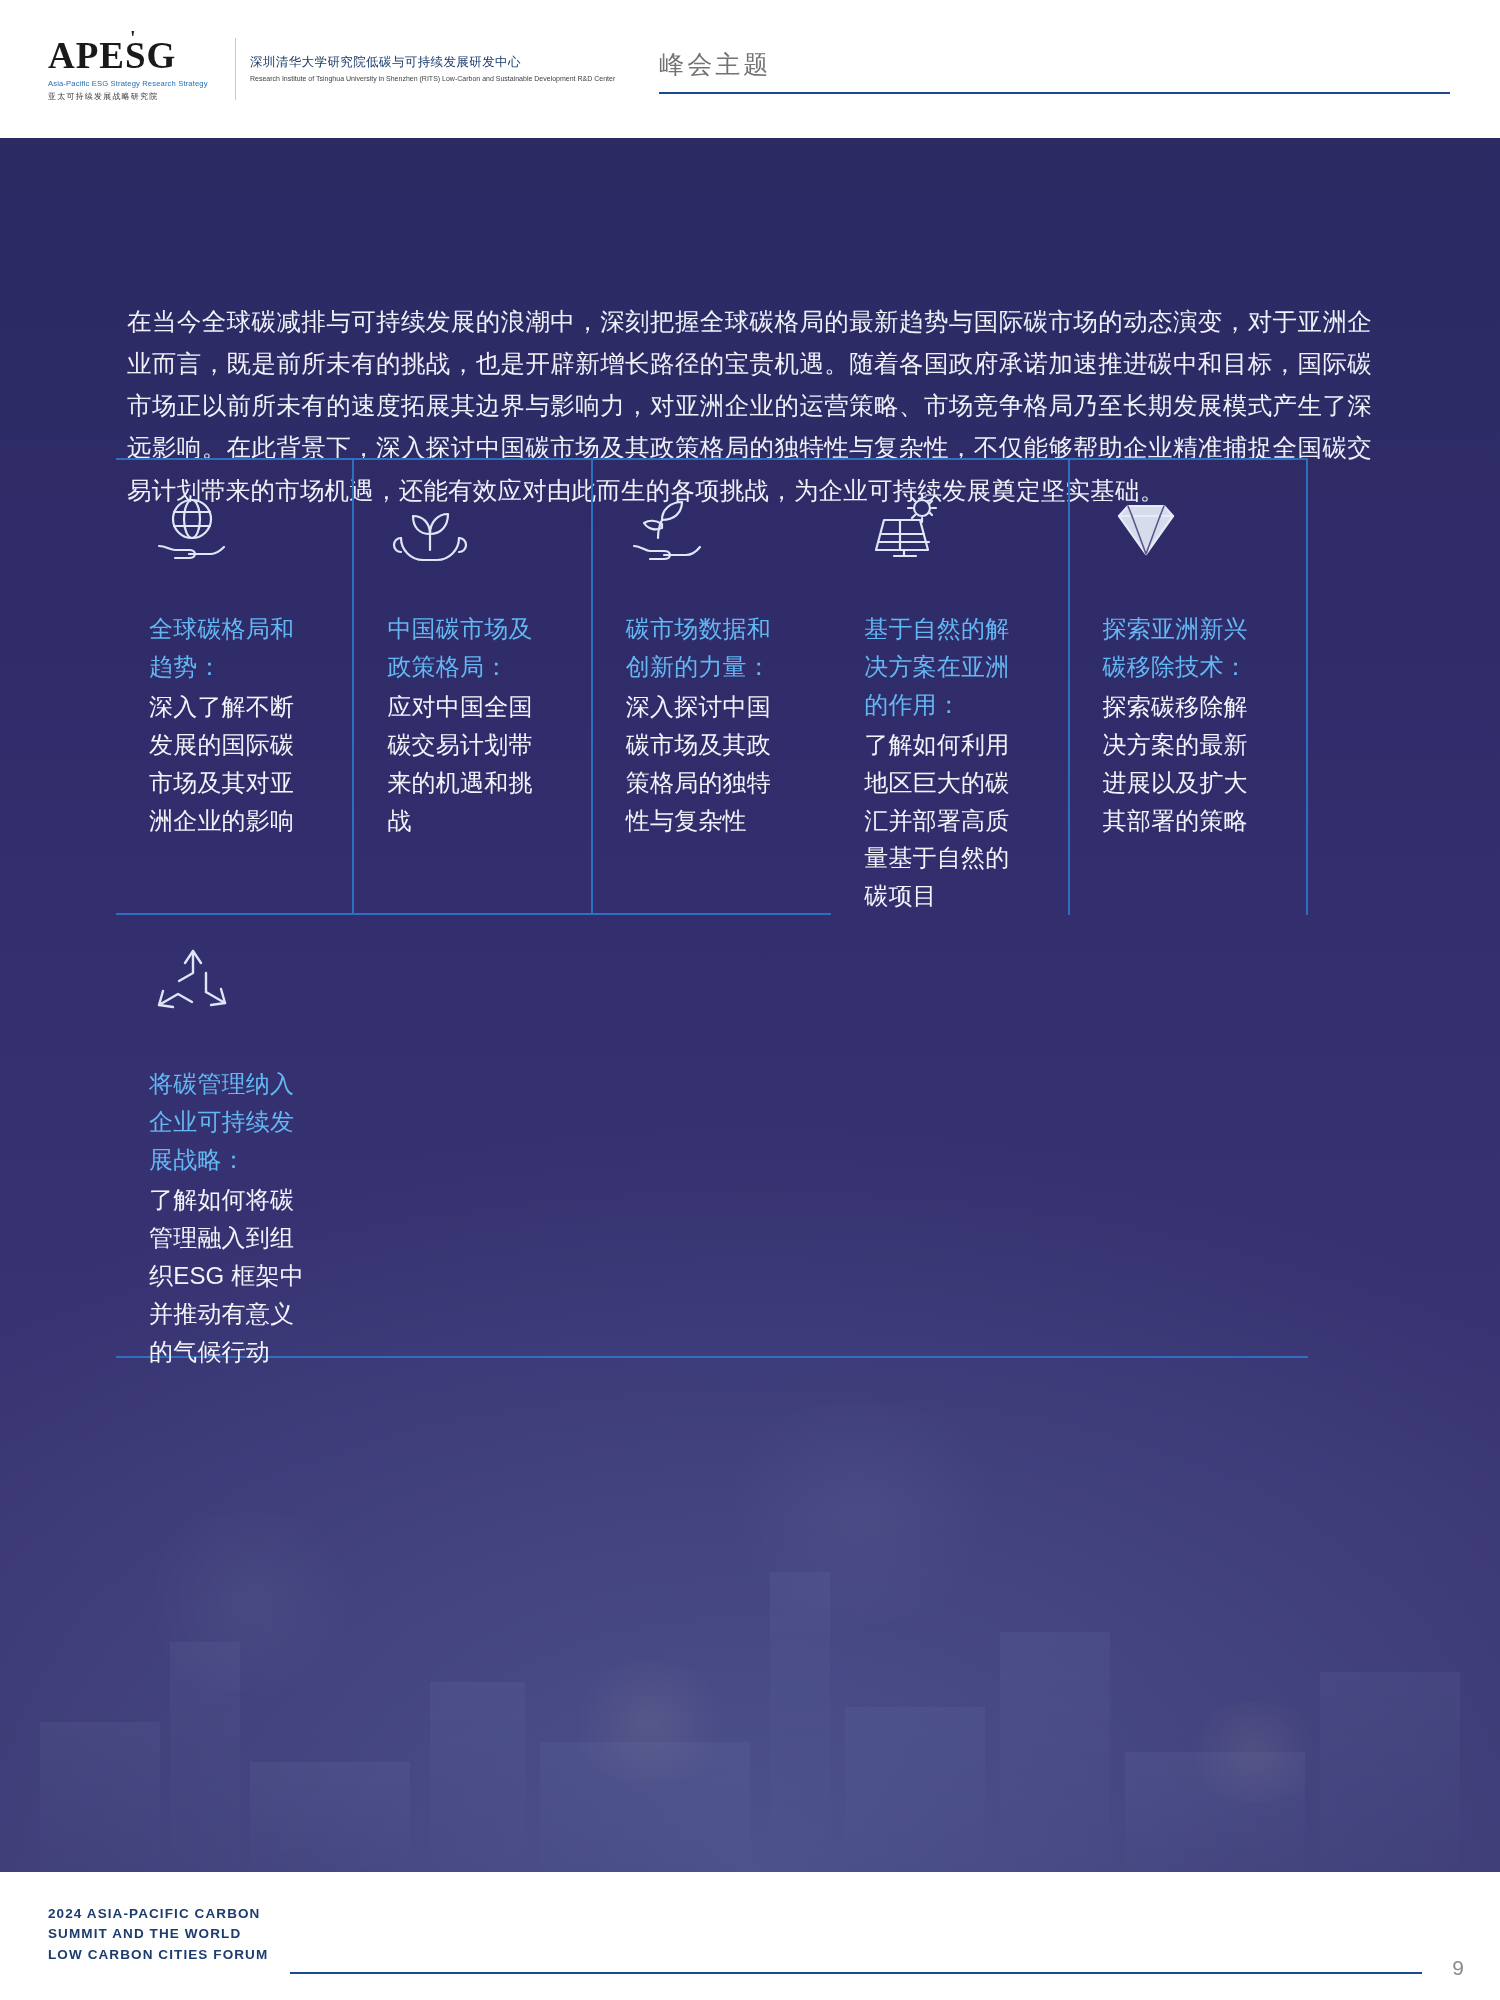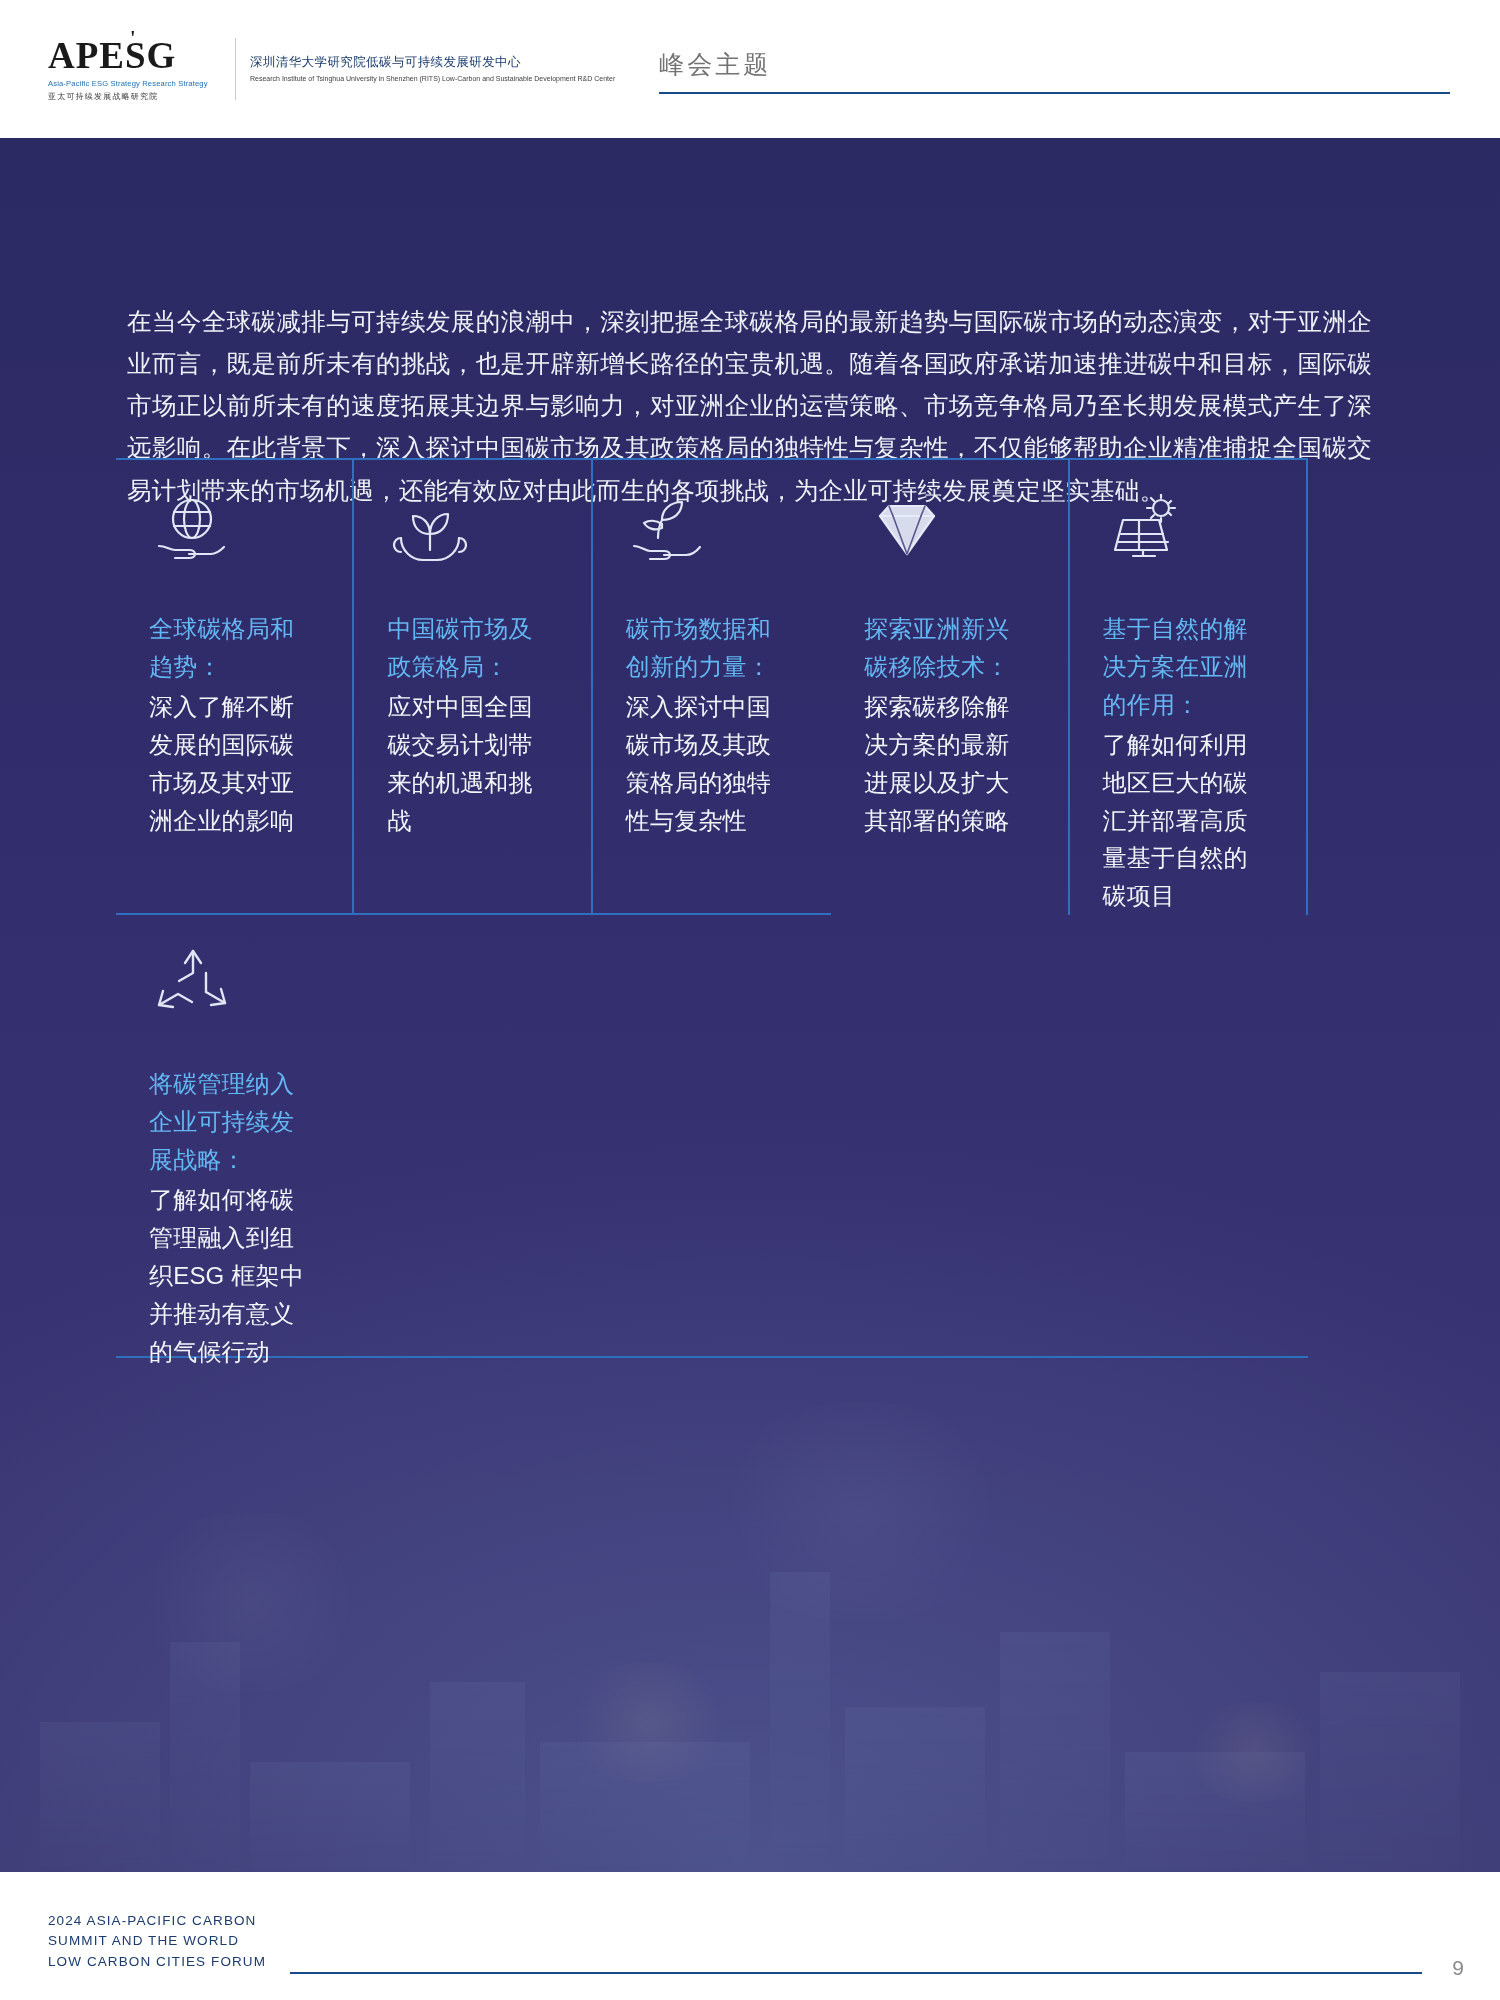--- a/index.html
+++ b/index.html
@@ -211,26 +211,26 @@
   
   .footer {
     position: absolute;
     top: 1872px; left: 0;
     width: 1500px; height: 128px;
     background: #ffffff;
   }
   .footer-text {
     position: absolute;
     left: 48px;
-    top: 39px;
+    top: 32px;
     font-size: 13.5px;
     line-height: 1.5;
     letter-spacing: 1.1px;
     color: #1c3c6e;
-    font-weight: normal;
+    font-weight: bold;
   }
   .footer-rule {
     position: absolute;
     left: 290px;
     right: 78px;
     top: 100px;
     height: 2px;
     background: #1b4a8a;
   }
   .page-num {
@@ -330,42 +330,42 @@
             <path d="M38 61h22c5 0 10-3 14-8"></path>
           </svg>
         </div>
         <div class="cell-title">碳市场数据和创新的力量：</div>
         <div class="cell-desc">深入探讨中国碳市场及其政策格局的独特性与复杂性</div>
       </div>
 
       <div class="cell vline">
         <div class="cell-icon">
           <svg width="86" height="78" viewBox="0 0 86 78" fill="none" stroke="#dfe6f5" stroke-width="2.2" stroke-linecap="round" stroke-linejoin="round">
-            <path d="M16 22h54L43 60z" fill="#e6ebf7" fill-opacity="0.92" stroke="#e6ebf7"></path>
-            <path d="M16 22l9-10h36l9 10" fill="#e6ebf7" fill-opacity="0.92" stroke="#e6ebf7"></path>
-            <path d="M29 22l14 38 14-38" stroke="#5b5790" stroke-width="1.6"></path>
-            <path d="M25 12l4 10M61 12l-4 10" stroke="#5b5790" stroke-width="1.6"></path>
-          </svg>
-        </div>
-        <div class="cell-title">探索亚洲新兴碳移除技术：</div>
-        <div class="cell-desc">探索碳移除解决方案的最新进展以及扩大其部署的策略</div>
-      </div>
-
-      <div class="cell vline">
-        <div class="cell-icon">
-          <svg width="86" height="78" viewBox="0 0 86 78" fill="none" stroke="#dfe6f5" stroke-width="2.2" stroke-linecap="round" stroke-linejoin="round">
             <circle cx="58" cy="14" r="8"></circle>
             <path d="M58 0v4M58 24v4M44 14h4M68 14h4M48 4l3 3M68 21l-3-3M48 24l3-3M68 7l-3 3"></path>
             <path d="M12 56h52l-8-30H20z"></path>
             <path d="M18 40h42M15 48h50M36 26v30"></path>
             <path d="M30 62h22M40 56v6"></path>
           </svg>
         </div>
         <div class="cell-title">基于自然的解决方案在亚洲的作用：</div>
         <div class="cell-desc">了解如何利用地区巨大的碳汇并部署高质量基于自然的碳项目</div>
+      </div>
+
+      <div class="cell vline">
+        <div class="cell-icon">
+          <svg width="86" height="78" viewBox="0 0 86 78" fill="none" stroke="#dfe6f5" stroke-width="2.2" stroke-linecap="round" stroke-linejoin="round">
+            <path d="M16 22h54L43 60z" fill="#e6ebf7" fill-opacity="0.92" stroke="#e6ebf7"></path>
+            <path d="M16 22l9-10h36l9 10" fill="#e6ebf7" fill-opacity="0.92" stroke="#e6ebf7"></path>
+            <path d="M29 22l14 38 14-38" stroke="#5b5790" stroke-width="1.6"></path>
+            <path d="M25 12l4 10M61 12l-4 10" stroke="#5b5790" stroke-width="1.6"></path>
+          </svg>
+        </div>
+        <div class="cell-title">探索亚洲新兴碳移除技术：</div>
+        <div class="cell-desc">探索碳移除解决方案的最新进展以及扩大其部署的策略</div>
       </div>
 
       <div class="cell">
         <div class="cell-icon">
           <svg width="86" height="78" viewBox="0 0 86 78" fill="none" stroke="#dfe6f5" stroke-width="2.4" stroke-linecap="round" stroke-linejoin="round">
             <path d="M36 14l8-12 8 12"></path>
             <path d="M44 2v22l-14 8"></path>
             <path d="M14 42l-4 14 14 2"></path>
             <path d="M10 56l19-11 14 8"></path>
             <path d="M72 40l4 14-14 2"></path>

